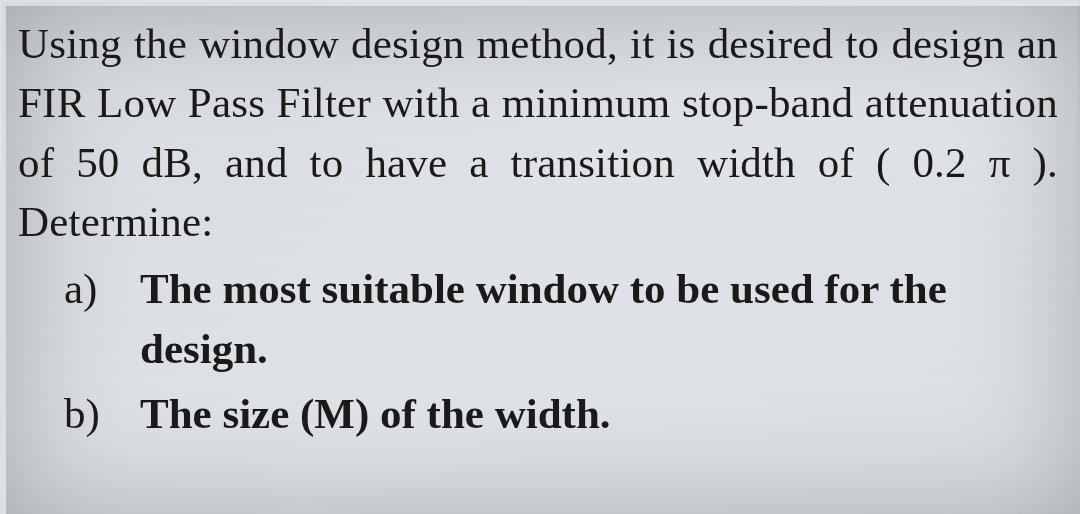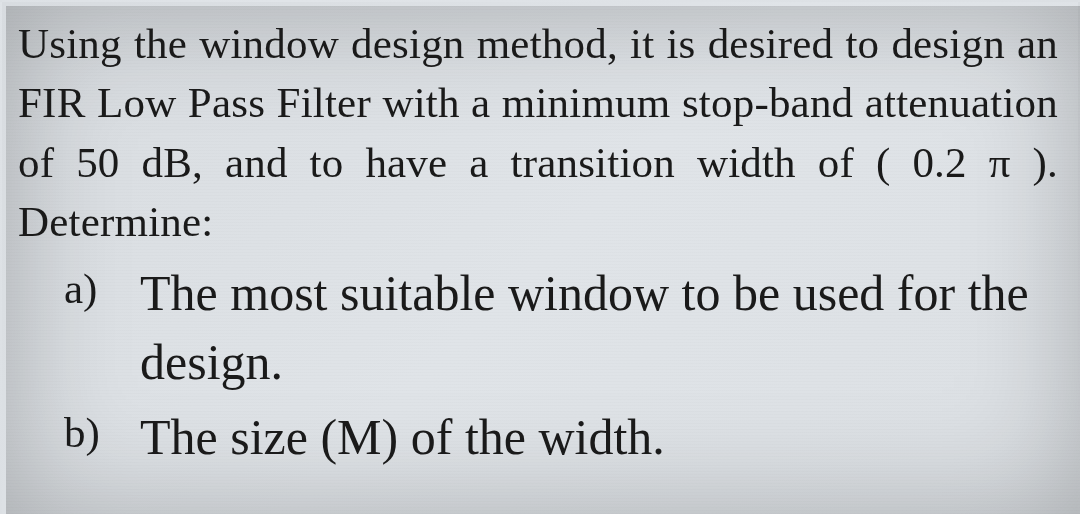--- a/index.html
+++ b/index.html
@@ -60,24 +60,24 @@
       display: flex;
       margin-bottom: 2px;
     }
     .list-marker {
       font-size: 43px;
       line-height: 1.38;
       min-width: 72px;
       font-weight: 400;
     }
     .list-text {
-      font-size: 50px;
+      font-size: 43px;
       line-height: 1.38;
       flex: 1;
-      font-weight: 400;
+      font-weight: 700;
     }
   </style>
 </head>
 <body>
 
 <div class="paper-texture"></div>
 <div class="vignette"></div>
 
 <div class="content">
   <p class="intro-para">Using the window design method, it is desired to design an FIR Low Pass Filter with a minimum stop-band attenuation of 50 dB, and to have a transition width of ( 0.2 π ). Determine:</p>

